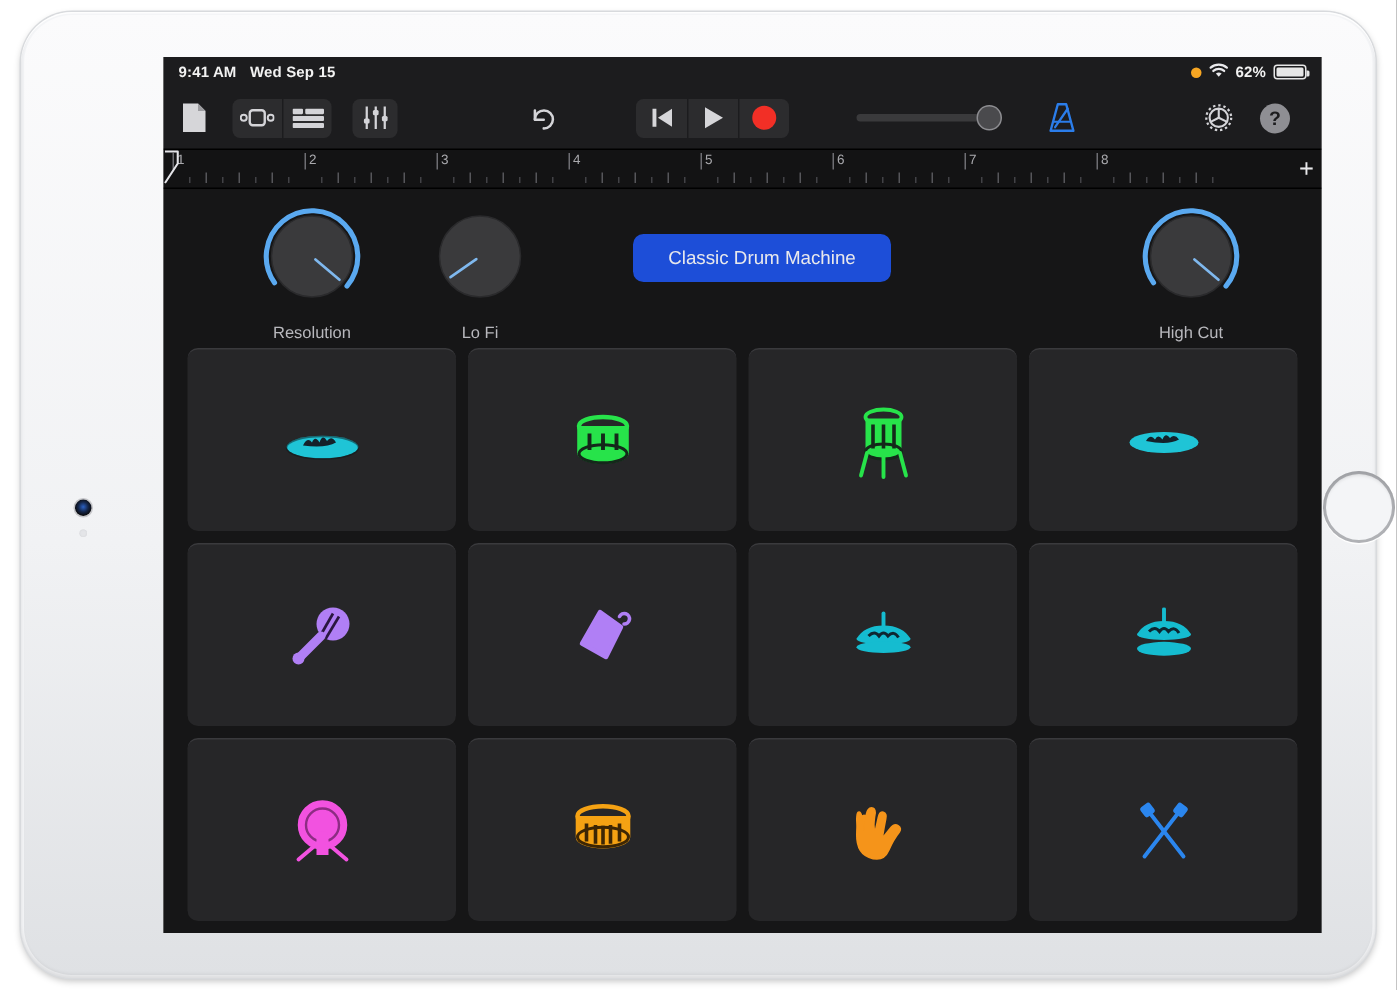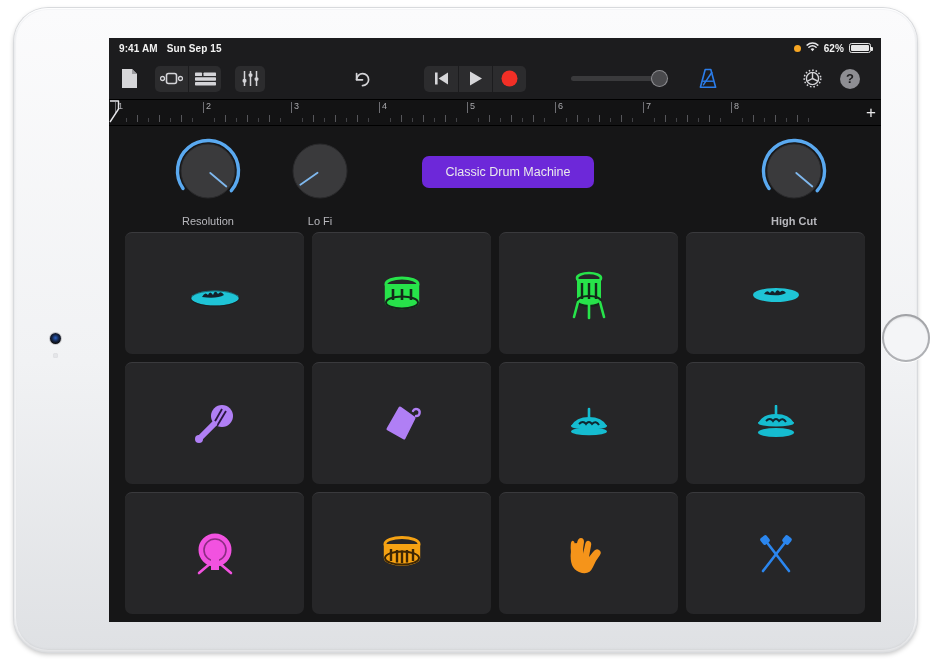--- a/index.html
+++ b/index.html
@@ -172,21 +172,21 @@
   .knob-wrap {
     position: absolute; top: 12px;
     width: 74px; text-align: center; cursor: pointer;
   }
   .knob-label {
     margin-top: 5px; font-size: 11px; color: #b8b8bd;
   }
   #preset-button {
     position: absolute; left: 313px; top: 30px;
     width: 172px; height: 32px;
-    background: #6d28d9; border-radius: 7px;
+    background: #1d4ed8; border-radius: 7px;
     color: #e9e9ec; font-size: 12.5px;
     display: flex; align-items: center; justify-content: center;
     cursor: pointer;
   }
 
   
   #pad-grid {
     position: absolute; left: 16px; top: 106px;
     width: 740px; height: 382px;
     display: grid;
@@ -211,21 +211,21 @@
   <div id="bezel-highlight"></div>
   <div id="front-camera"></div>
   <div id="light-sensor"></div>
   <div id="home-button"></div>
 
   <div id="screen">
 
     <div id="statusbar">
       <div id="status-left">
         <span>9:41 AM</span>
-        <span class="date">Sun Sep 15</span>
+        <span class="date">Wed Sep 15</span>
       </div>
       <div id="status-right">
         <span class="rec-dot"></span>
         <span>
           <svg width="13" height="10" viewBox="0 0 13 10">
             <path d="M6.5 9.2 L4.6 7.0 A3.1 3.1 0 0 1 8.4 7.0 Z" fill="#e9e9ec"></path>
             <path d="M2.9 5.3 A5.6 5.6 0 0 1 10.1 5.3" stroke="#e9e9ec" stroke-width="1.5" fill="none" stroke-linecap="round"></path>
             <path d="M1.1 3.1 A8.3 8.3 0 0 1 11.9 3.1" stroke="#e9e9ec" stroke-width="1.5" fill="none" stroke-linecap="round"></path>
           </svg>
         </span>
@@ -439,21 +439,21 @@
           <div class="knob-label">Resolution</div>
         </div>
         <div class="knob-wrap" style="left:174px;">
           <div class="knob-svg"><svg width="74" height="68" viewBox="0 0 74 68">
                 <circle cx="37" cy="33" r="27" fill="#3a3a3c"></circle>
                 <circle cx="37" cy="33" r="27" fill="none" stroke="#2a2a2c" stroke-width="1"></circle>
                 <line x1="34.54" y1="34.72" x2="17.34" y2="46.77" stroke="#7fb8ee" stroke-width="1.8" stroke-linecap="round"></line>
               </svg></div>
           <div class="knob-label">Lo Fi</div>
         </div>
-        <div class="knob-wrap" style="left:648px;font-weight:bold;">
+        <div class="knob-wrap" style="left:648px;">
           <div class="knob-svg"><svg width="74" height="68" viewBox="0 0 74 68">
                 <circle cx="37" cy="33" r="27" fill="#3a3a3c"></circle>
                 <circle cx="37" cy="33" r="27" fill="none" stroke="#2a2a2c" stroke-width="1"></circle>
                 <path d="M 12.02 50.49 A 30.5 30.5 0 1 1 60.30 52.69" stroke="#5aa9f0" stroke-width="3.4" fill="none" stroke-linecap="round"></path>
                 <line x1="39.29" y1="34.94" x2="55.33" y2="48.49" stroke="#7fb8ee" stroke-width="1.8" stroke-linecap="round"></line>
               </svg></div>
           <div class="knob-label">High Cut</div>
         </div>
 
         <div id="preset-button">

